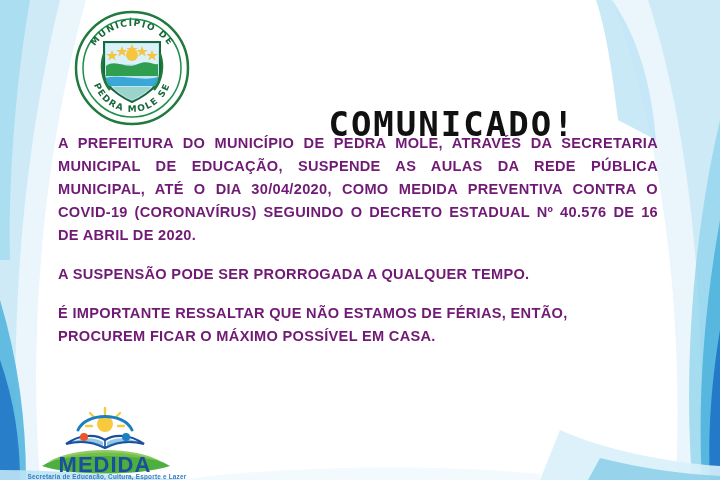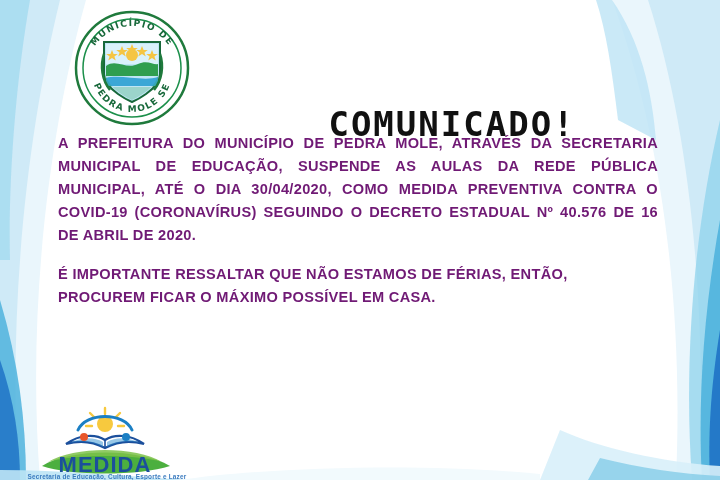--- a/index.html
+++ b/index.html
@@ -183,20 +183,21 @@
         <polygon points="70,38 71.6,42 75.8,42 72.4,44.6 73.8,48.6 70,46.1 66.2,48.6 67.6,44.6 64.2,42 68.4,42"></polygon>
         <polygon points="80,42 81.6,46 85.8,46 82.4,48.6 83.8,52.6 80,50.1 76.2,52.6 77.6,48.6 74.2,46 78.4,46"></polygon>
       </g>
     </svg>
   </div>
 
   <div class="headline">COMUNICADO!</div>
 
   <div class="body-block">
     <p class="para">A PREFEITURA DO MUNICÍPIO DE PEDRA MOLE, ATRAVÉS DA SECRETARIA MUNICIPAL DE EDUCAÇÃO, SUSPENDE AS AULAS DA REDE PÚBLICA MUNICIPAL, ATÉ O DIA 30/04/2020, COMO MEDIDA PREVENTIVA CONTRA O COVID-19 (CORONAVÍRUS) SEGUINDO O DECRETO ESTADUAL Nº 40.576 DE 16 DE ABRIL DE 2020.</p>
+    <p class="para nojust">A SUSPENSÃO PODE SER PRORROGADA A QUALQUER TEMPO.</p>
     <p class="para nojust">É IMPORTANTE   RESSALTAR QUE NÃO ESTAMOS DE FÉRIAS, ENTÃO, PROCUREM FICAR O MÁXIMO POSSÍVEL EM CASA.</p>
   </div>
 
 
   <div class="logo">
     <svg width="150" height="76" viewBox="0 0 150 76" xmlns="http://www.w3.org/2000/svg">
 
       <path d="M12,62 C40,44 110,44 140,62 C110,72 40,72 12,62 Z" fill="#4caf3f"></path>
       <path d="M18,58 C44,42 106,42 132,58 C106,50 44,50 18,58 Z" fill="#7cc24a" opacity="0.85"></path>
 

